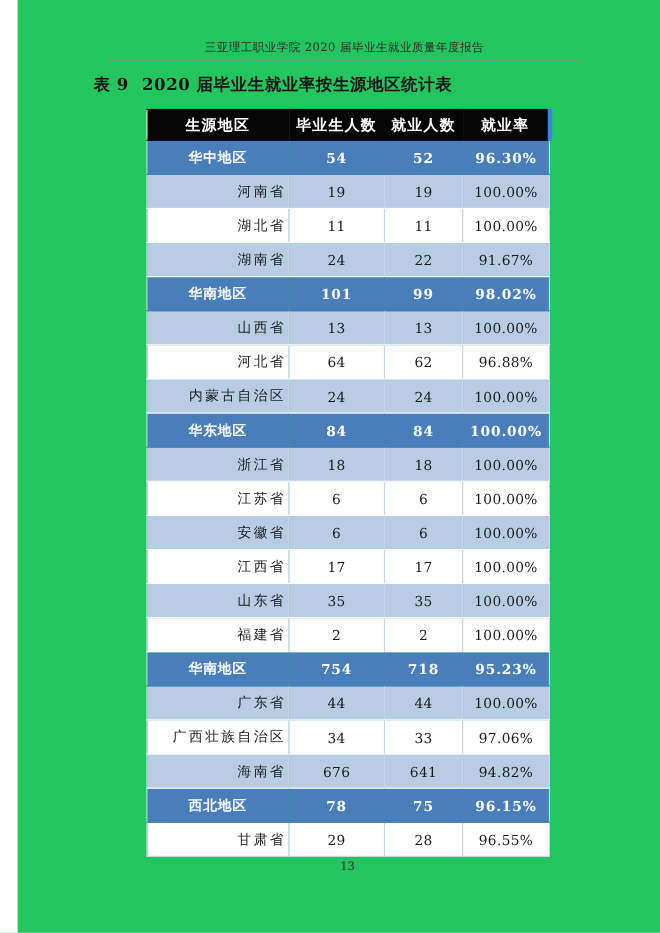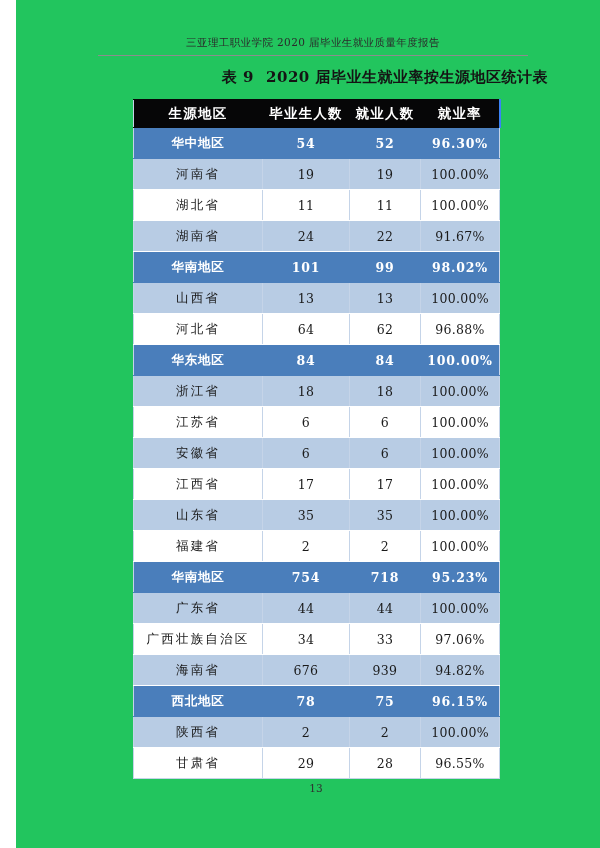--- a/index.html
+++ b/index.html
@@ -42,24 +42,24 @@
     left: 82px;
     top: 55px;
     width: 430px;
     height: 1px;
     background: #8d8d8d;
   }
 
   
   .table-caption {
     position: absolute;
-    left: 52px;
+    left: 69px;
     top: 68px;
     width: 480px;
-    text-align: right;
+    text-align: left;
     font-size: 15px;
     font-weight: bold;
     color: #141414;
     letter-spacing: 0.5px;
     white-space: nowrap;
   }
   .table-caption .cap-gap { display:inline-block; width: 12px; }
 
   
   .table-wrap {
@@ -101,21 +101,21 @@
     font-size: 13.5px;
     font-weight: bold;
     letter-spacing: 1.2px;
     height: 28px;
     border-left: 1px solid #060607;
     border-right: 1px solid #060607;
     border-top: 1px solid #060607;
     border-bottom: 1px solid #060607;
   }
   tr.hdr th:first-child { border-left: 1px solid #c5d4e8; }
-  tr.hdr th:last-child  { border-right: 2px solid #3b82f6; }
+  tr.hdr th:last-child  { border-right: 4px solid #3b82f6; }
 
   
   tr.region td {
     background: #4a7ebb;
     color: #ffffff;
     font-weight: bold;
     letter-spacing: 0.8px;
     border-left-color: #4a7ebb;
     border-right-color: #4a7ebb;
     border-top: 1px solid #4a7ebb;
@@ -126,20 +126,21 @@
 
   
   tr.band td { background: #b8cce4; }
   tr.plain td { background: #ffffff; }
 
   tr.band td, tr.plain td {
     letter-spacing: 0.6px;
   }
   tr.band td.region-name, tr.plain td.region-name {
     letter-spacing: 2.2px;
+    text-align: right;
   }
   tr.band td.num, tr.plain td.num { letter-spacing: 0.3px; }
 
   
   tr.lastrow td { border-bottom: 1px solid #c5d4e8; }
 
   
   .page-number {
     position: absolute;
     left: 0;
@@ -215,20 +216,26 @@
             <td class="num">13</td>
             <td class="num">13</td>
             <td class="num">100.00%</td>
           </tr>
           <tr class="plain">
             <td class="region-name">河北省</td>
             <td class="num">64</td>
             <td class="num">62</td>
             <td class="num">96.88%</td>
           </tr>
+          <tr class="band">
+            <td class="region-name">内蒙古自治区</td>
+            <td class="num">24</td>
+            <td class="num">24</td>
+            <td class="num">100.00%</td>
+          </tr>
           <tr class="region">
             <td class="region-name">华东地区</td>
             <td class="num">84</td>
             <td class="num">84</td>
             <td class="num">100.00%</td>
           </tr>
           <tr class="band">
             <td class="region-name">浙江省</td>
             <td class="num">18</td>
             <td class="num">18</td>
@@ -278,34 +285,28 @@
           </tr>
           <tr class="plain">
             <td class="region-name">广西壮族自治区</td>
             <td class="num">34</td>
             <td class="num">33</td>
             <td class="num">97.06%</td>
           </tr>
           <tr class="band">
             <td class="region-name">海南省</td>
             <td class="num">676</td>
-            <td class="num">939</td>
+            <td class="num">641</td>
             <td class="num">94.82%</td>
           </tr>
           <tr class="region">
             <td class="region-name">西北地区</td>
             <td class="num">78</td>
             <td class="num">75</td>
             <td class="num">96.15%</td>
-          </tr>
-          <tr class="band">
-            <td class="region-name">陕西省</td>
-            <td class="num">2</td>
-            <td class="num">2</td>
-            <td class="num">100.00%</td>
           </tr>
           <tr class="plain lastrow">
             <td class="region-name">甘肃省</td>
             <td class="num">29</td>
             <td class="num">28</td>
             <td class="num">96.55%</td>
           </tr>
         </tbody>
     </table>
   </div>

